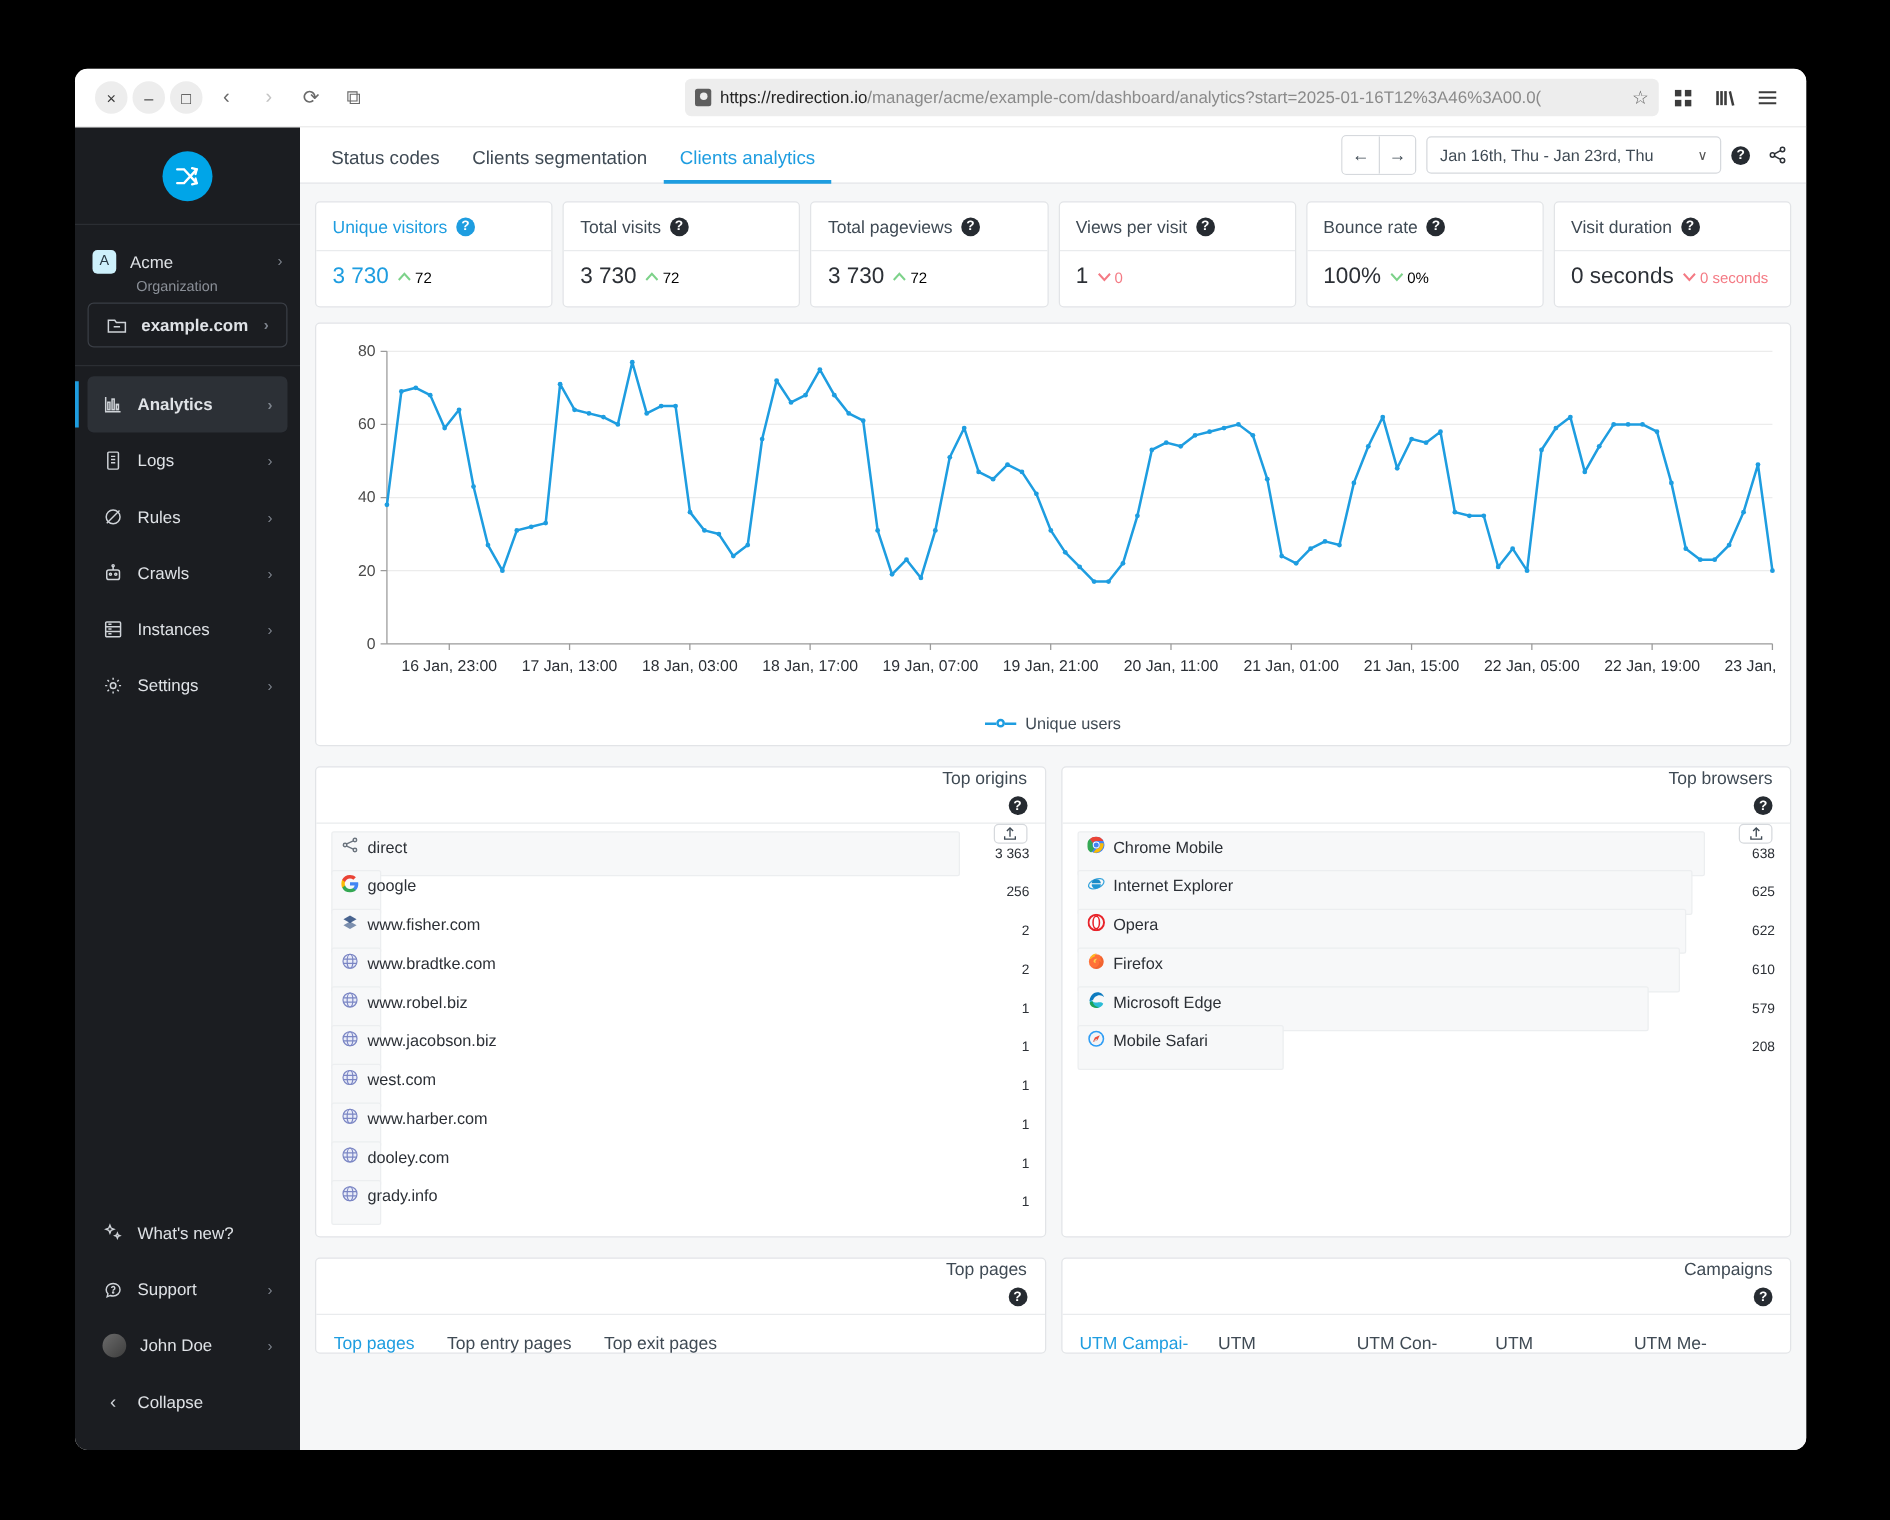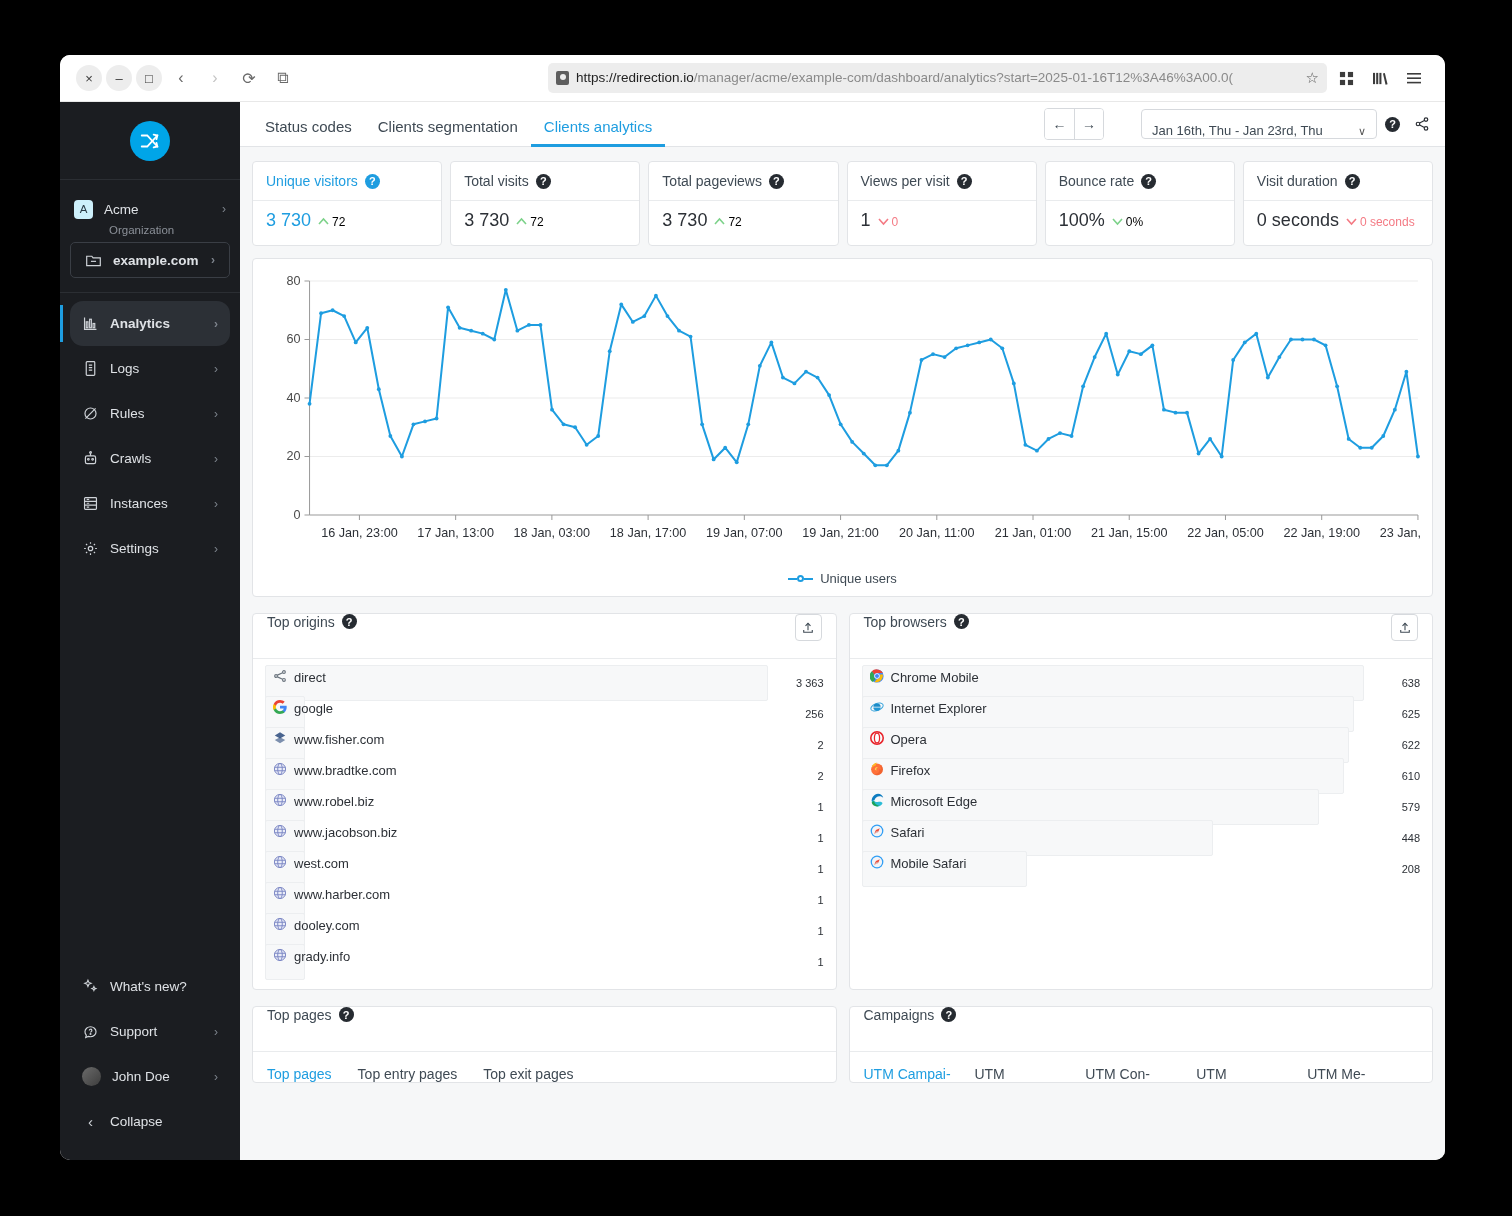--- a/index.html
+++ b/index.html
@@ -108,21 +108,21 @@
   }
   .site-box .nav-row { font-weight: bold; height: 34px; }
   .navsec { padding: 8px 0; flex: none; }
   .nav-item {
     display: flex; align-items: center; gap: 11px;
     height: 45px; margin: 0 10px; padding: 0 12px;
     color: #dfe2e6; font-size: 13.5px;
     border-radius: 5px; position: relative;
   }
   .nav-item .chev { margin-left: auto; color: #7d838c; font-size: 12px; }
-  .nav-item.active { background: #2c3036; font-weight: bold; border-radius: 13px; }
+  .nav-item.active { background: #2c3036; font-weight: bold; }
   .nav-item.active::before {
     content: ""; position: absolute; left: -10px; top: 4px;
     width: 3px; height: 37px; background: #1e9de0;
   }
   .ico { width: 17px; height: 17px; flex: none; color: #cfd3d8; }
   .spacer { flex: 1; }
   .bottomsec { padding-bottom: 16px; }
   .avatar {
     width: 19px; height: 19px; border-radius: 50%;
     background: linear-gradient(135deg,#6b6b6b,#3d3d3d);
@@ -151,22 +151,22 @@
   .arrowgrp { display: flex; border: 1px solid #d6d9dd; border-radius: 4px; overflow: hidden; }
   .arrowbtn {
     width: 29px; height: 30px; background: #fff;
     display: flex; align-items: center; justify-content: center;
     color: #3f4a54; font-size: 14px;
   }
   .arrowbtn + .arrowbtn { border-left: 1px solid #d6d9dd; }
   .dateselect {
     width: 236px; height: 30px; border: 1px solid #d6d9dd;
     border-radius: 4px; background: #fff;
-    display: flex; align-items: flex-end;
-    padding: 0 10px; font-size: 13px; color: #3f4a54; margin-left: 29px;
+    display: flex; align-items: center;
+    padding: 0 10px; font-size: 13px; color: #3f4a54;
   }
   .dateselect .cv { margin-left: auto; color: #555; font-size: 11px; }
   .qmark {
     width: 15px; height: 15px; border-radius: 50%;
     background: #262b31; color: #fff; font-size: 11px;
     font-weight: bold; display: inline-flex;
     align-items: center; justify-content: center;
     flex: none; vertical-align: middle;
   }
   .qmark.blue { background: #1e9de0; }
@@ -213,24 +213,24 @@
     display: block; width: 9px; height: 2px; background: #1e9de0;
   }
   .legend-mark b {
     display: block; width: 7px; height: 7px; border-radius: 50%;
     border: 2px solid #1e9de0; background: #fff;
   }
   
   .row2 { display: flex; gap: 12px; margin-bottom: 16px; }
   .panel { flex: 1; min-width: 0; }
   .panel-head {
-    height: 45px; display: flex; align-items: flex-start;
+    height: 45px; display: flex; align-items: flex-end;
     padding: 0 14px; gap: 7px;
     border-bottom: 1px solid #e9ebed;
-    font-size: 14px; color: #3f4a54;
+    font-size: 14px; color: #3f4a54; flex-direction: column;
   }
   .exportbtn {
     margin-left: auto; width: 27px; height: 27px;
     border: 1px solid #d6d9dd; border-radius: 4px;
     display: flex; align-items: center; justify-content: center;
     color: #3f4a54;
   }
   .panel-body { padding: 8px 12px 12px; }
   .barrow {
     display: flex; align-items: center; height: 31px; position: relative;
@@ -962,35 +962,20 @@
                           <path d="M2.2 10.4C1.9 5.9 5.5.9 10.3.9c3.5 0 6.1 2.3 6.7 5.3-1-1.2-2.6-2-4.5-2-3.5 0-6.2 2.4-6.8 5.3-.9-.2-2.1-.3-3.5.9z" fill="#0e7cc0"></path>
                           <path d="M9.4 17.2c-1.3 0-2.5-.2-3.6-.7-2.2-1-3.5-2.9-3.6-5 1-.9 2.3-1 3.2-.8.3 2.6 2.3 5 6.3 5.8-.7.4-1.5.7-2.3.7z" fill="#1a9e4b" opacity=".9"></path>
                         </svg></span>
                       <span>Microsoft Edge</span>
                     </div>
                   </div>
                   <div class="barval">579</div>
                 </div>
                 <div class="barrow">
                   <div class="bartrack">
-                    <div class="barfill" style="width:70%"></div>
-                    <div class="barlabel">
-                      <span><svg class="favi" viewBox="0 0 18 18">
-                          <circle cx="9" cy="9" r="8.2" fill="#2e9df5"></circle>
-                          <circle cx="9" cy="9" r="6.6" fill="#f2f4f7"></circle>
-                          <path d="M12.6 5.4 7.6 7.6 5.4 12.6 10.4 10.4z" fill="#ec4d3d"></path>
-                          <path d="M9 9 10.4 10.4 5.4 12.6z" fill="#d8d8d8"></path>
-                        </svg></span>
-                      <span>Safari</span>
-                    </div>
-                  </div>
-                  <div class="barval">448</div>
-                </div>
-                <div class="barrow">
-                  <div class="bartrack">
                     <div class="barfill" style="width:33%"></div>
                     <div class="barlabel">
                       <span><svg class="favi" viewBox="0 0 18 18">
                           <circle cx="9" cy="9" r="8.2" fill="#2e9df5"></circle>
                           <circle cx="9" cy="9" r="6.6" fill="#f2f4f7"></circle>
                           <path d="M12.6 5.4 7.6 7.6 5.4 12.6 10.4 10.4z" fill="#ec4d3d"></path>
                           <path d="M9 9 10.4 10.4 5.4 12.6z" fill="#d8d8d8"></path>
                         </svg></span>
                       <span>Mobile Safari</span>
                     </div>

